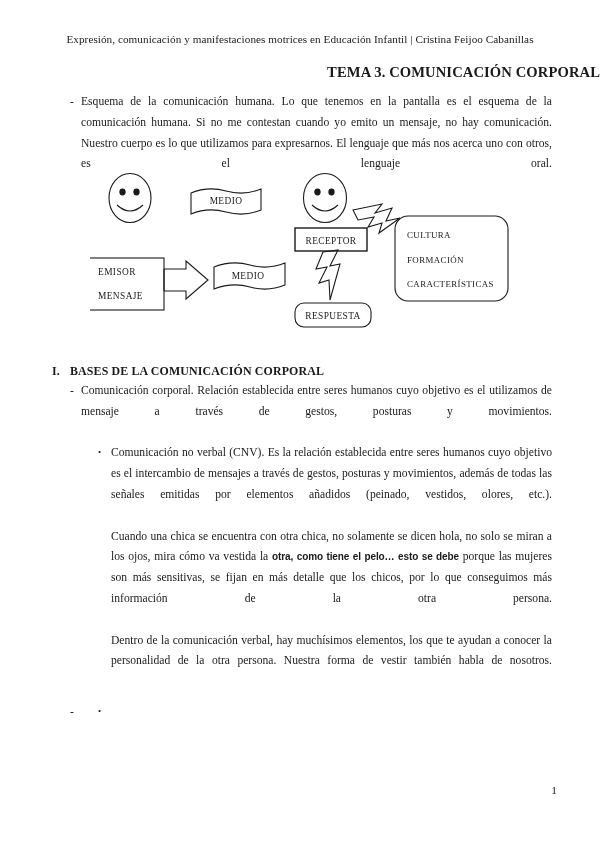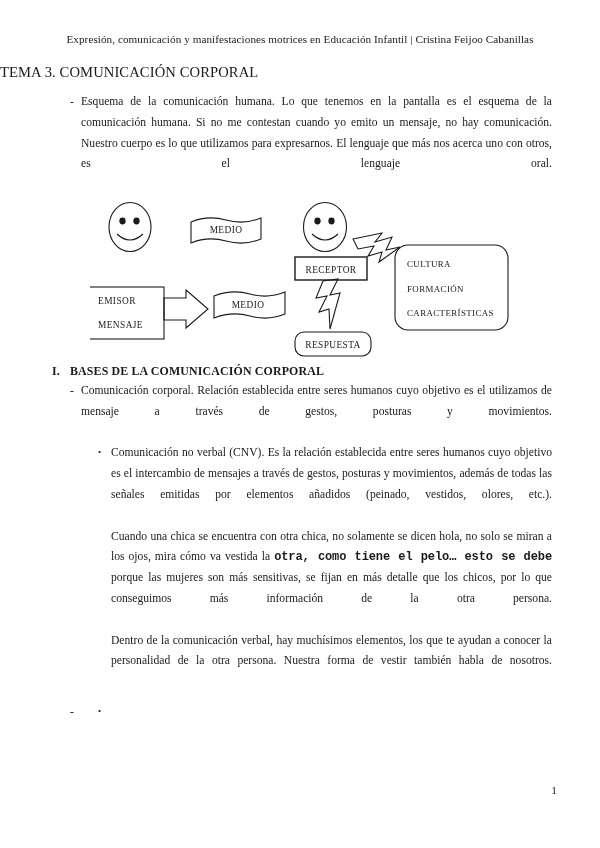--- a/index.html
+++ b/index.html
@@ -31,23 +31,23 @@
     font-size: 11.2px;
     letter-spacing: 0.05px;
     color: #1a1a1a;
     white-space: nowrap;
   }
   .doc-title {
     position: absolute;
     top: 64px;
     left: 0;
     width: 600px;
-    text-align: left;
+    text-align: right;
     font-size: 14.6px;
-    font-weight: normal;
+    font-weight: bold;
     letter-spacing: 0.1px;
   }
   .content {
     position: absolute;
     top: 92px;
     left: 48px;
     width: 504px;
   }
   p {
     margin: 0;
@@ -99,32 +99,32 @@
   }
   .justify-force {
     text-align: justify;
   }
   .justify-force::after {
     content: "";
     display: inline-block;
     width: 100%;
   }
   .alt-font {
-    font-family: Liberation Mono, monospace;
-    font-size: 12px;
+    font-family: Liberation Sans, sans-serif;
+    font-size: 10px;
     font-weight: 600;
     letter-spacing: -0.1px;
   }
   .spacer-sm { height: 9px; }
 
   
   .diagram {
     position: absolute;
     left: 90px;
-    top: 195px;
+    top: 166px;
     width: 440px;
     height: 172px;
   }
   .diagram svg { display: block; }
   .dg-label {
     font-family: "Liberation Serif", "DejaVu Serif", serif;
     font-size: 9.4px;
     fill: #1a1a1a;
     letter-spacing: 0.4px;
   }

